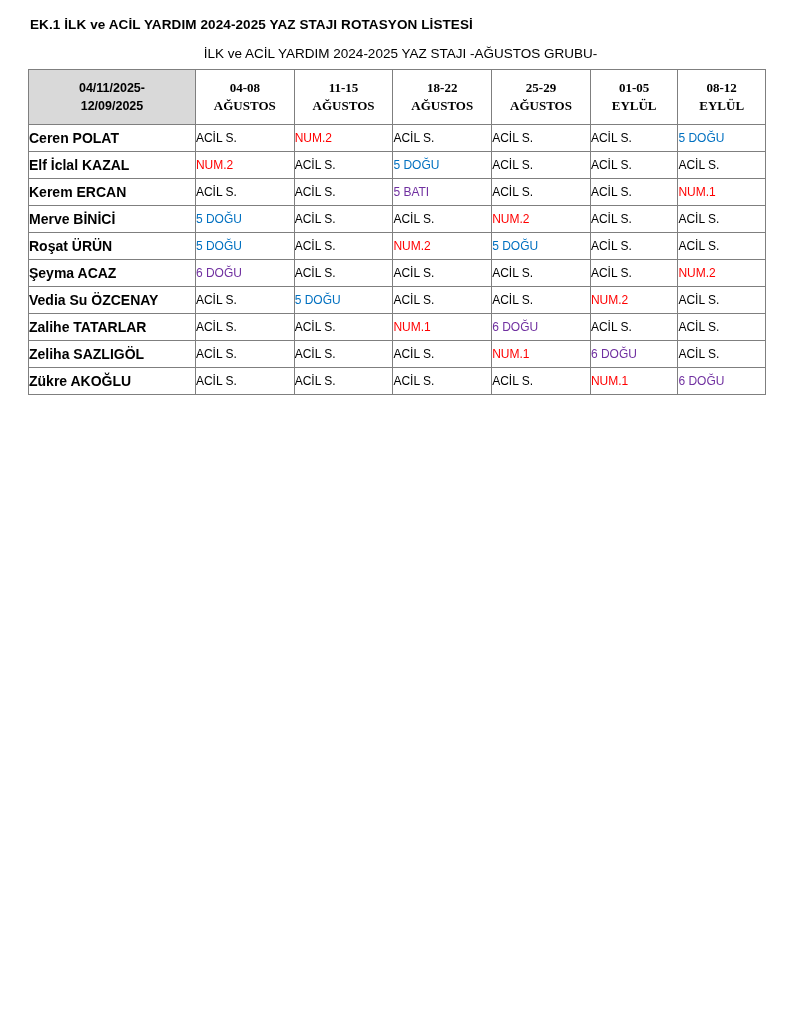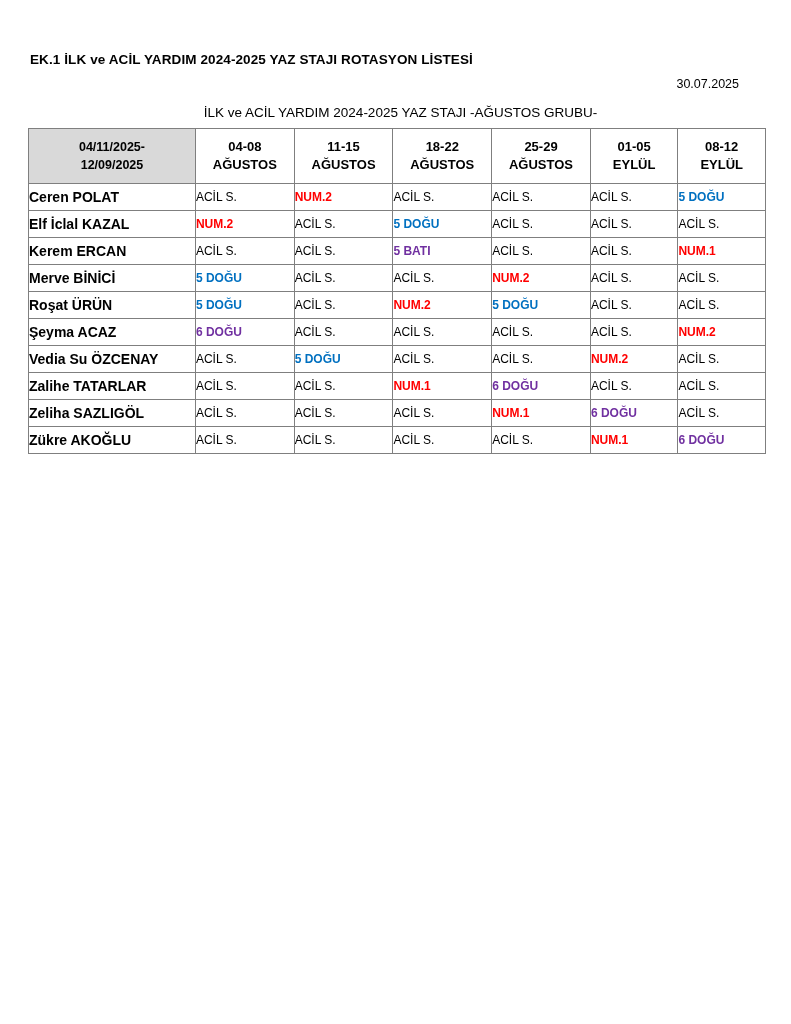--- a/index.html
+++ b/index.html
@@ -13,21 +13,21 @@
     font-family: "Liberation Sans", sans-serif;
     color: #000000;
     position: relative;
     overflow: hidden;
   }
   .page {
     position: relative;
     width: 791px;
     height: 1024px;
     box-sizing: border-box;
-    padding: 52px 28px 0 28px;
+    padding: 17px 28px 0 28px;
   }
   .doc-title {
     font-size: 13.5px;
     font-weight: bold;
     letter-spacing: 0.1px;
     margin: 0 0 0 2px;
   }
   .doc-date {
     font-size: 12.5px;
     text-align: right;
@@ -62,49 +62,49 @@
     padding: 3px 2px;
   }
   th.period {
     background: #ffffff;
     font-size: 13px;
     font-weight: bold;
     text-align: center;
     line-height: 1.4;
     height: 54px;
     padding: 3px 2px;
+    font-family: Liberation Serif, serif;
   }
   td.name {
     font-size: 14px;
     font-weight: bold;
     height: 26px;
     padding: 2px 0 2px 6px;
     white-space: nowrap;
   }
   td.cell {
     font-size: 12px;
     height: 26px;
     padding: 2px 0 2px 6px;
     white-space: nowrap;
   }
   td.cell.bold {
-    font-weight: bold;
+    font-weight: normal;
     margin-left: 30px;
   }
   .col-w { width: 96px; }
   .col-w-narrow { width: 85px; }
 </style>
 </head>
 <body>
 
 <div class="page">
 
   <div class="doc-title">EK.1 İLK ve ACİL YARDIM 2024-2025 YAZ STAJI ROTASYON LİSTESİ</div>
 
-  <div class="doc-date">30.07.2025</div>
 
   <div class="table-title">İLK ve ACİL YARDIM 2024-2025 YAZ STAJI -AĞUSTOS GRUBU-</div>
 
   <table class="rotation">
     <thead>
       <tr>
         <th class="corner">
           <div>04/11/2025-</div>
           <div>12/09/2025</div>
         </th>

